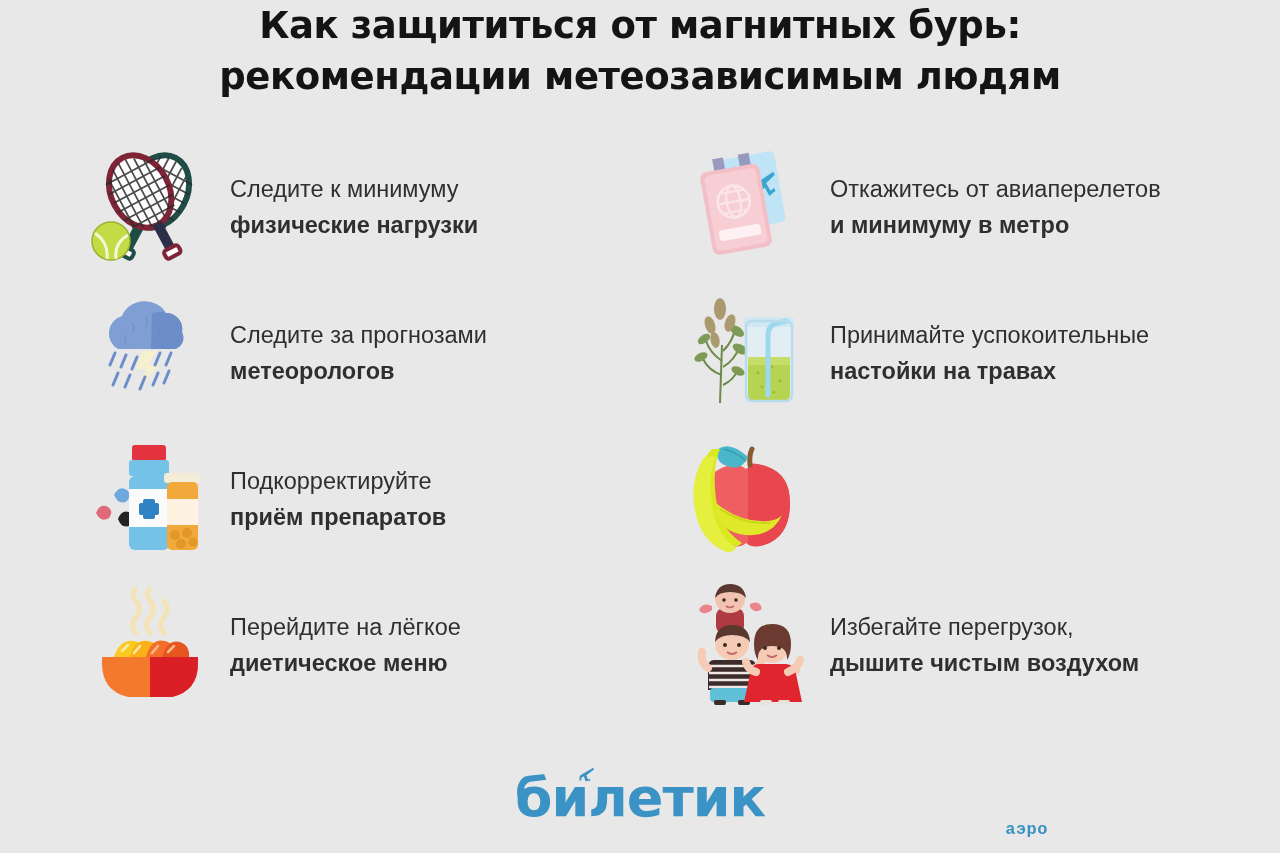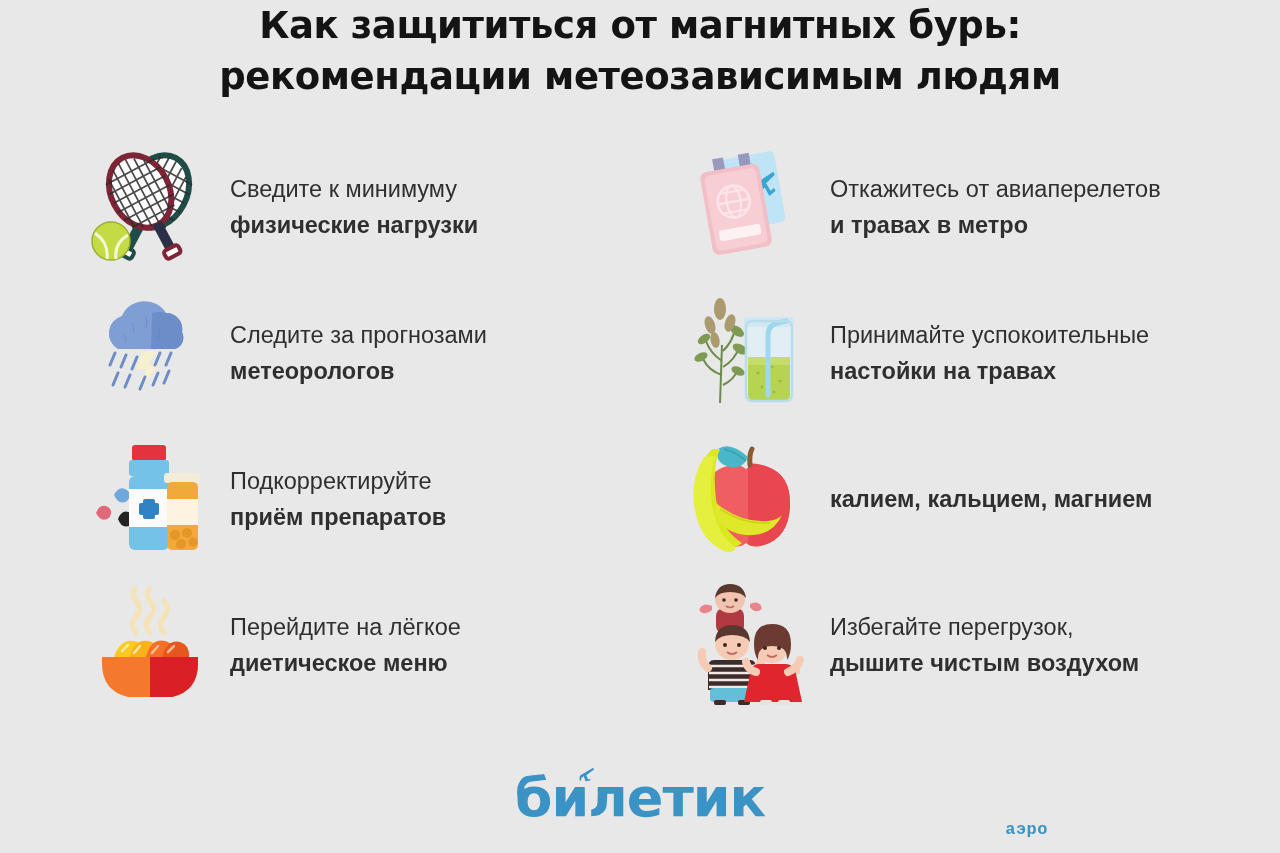--- a/index.html
+++ b/index.html
@@ -147,21 +147,21 @@
           </g>
           <rect x="47" y="84" width="10" height="30" fill="#2b2f47"></rect>
           <rect x="44" y="112" width="16" height="9" rx="3" fill="#fdfdfd" stroke="#7d2436" stroke-width="4"></rect>
         </g>
         <circle cx="21" cy="98" r="19" fill="#c4db45" stroke="#9bb12e" stroke-width="1.5"></circle>
         <path d="M5 90 q14 10 12 26" fill="none" stroke="#f2f7d8" stroke-width="3"></path>
         <path d="M38 92 q-14 8 -12 24" fill="none" stroke="#f2f7d8" stroke-width="3"></path>
       </svg>
     </div>
     <div class="tip-text">
-      <span>Сведите к минимуму</span>
+      <span>Следите к минимуму</span>
       <span class="l2">физические нагрузки</span>
     </div>
   </div>
 
   <div class="tip">
     <div class="tip-icon">
       <svg width="120" height="128" viewBox="0 0 120 128">
         <g transform="rotate(-10 62 58)">
           <rect x="40" y="12" width="52" height="72" rx="5" fill="#bfe4f5"></rect>
           <g fill="#3aa6cf">
@@ -178,21 +178,21 @@
           <ellipse cx="45" cy="58" rx="7" ry="16" fill="none" stroke="#fbe5e8" stroke-width="2.2"></ellipse>
           <line x1="29" y1="58" x2="61" y2="58" stroke="#fbe5e8" stroke-width="2.2"></line>
           <line x1="32" y1="48" x2="58" y2="48" stroke="#fbe5e8" stroke-width="2"></line>
           <line x1="32" y1="68" x2="58" y2="68" stroke="#fbe5e8" stroke-width="2"></line>
           <rect x="25" y="84" width="42" height="11" rx="3" fill="#fdf1f3"></rect>
         </g>
       </svg>
     </div>
     <div class="tip-text">
       <span>Откажитесь от авиаперелетов</span>
-      <span class="l2">и травах в метро</span>
+      <span class="l2">и минимуму в метро</span>
     </div>
   </div>
 
   <div class="tip">
     <div class="tip-icon">
       <svg width="120" height="120" viewBox="0 0 120 120">
         <path d="M28 56 a18 18 0 0 1 4 -33 a24 22 0 0 1 44 -3 a16 16 0 0 1 16 19 a12 12 0 0 1 -7 17 z" fill="#7f9ed4"></path>
         <path d="M62 20 a24 22 0 0 1 14 0 a16 16 0 0 1 16 19 a12 12 0 0 1 -7 17 l-24 0 z" fill="#6d8dc8"></path>
         <g stroke="#5f7fbb" stroke-width="1" opacity="0.6" fill="none">
           <path d="M42 30 q3 5 1 9"></path>
@@ -307,21 +307,20 @@
         <path d="M60 24 q-1 -10 2 -16" stroke="#8a5a33" stroke-width="5" fill="none" stroke-linecap="round"></path>
         <path d="M58 16 q-18 -16 -30 -8 q-4 14 12 18 q12 3 18 -10z" fill="#49b6c9"></path>
         <path d="M34 8 q14 4 22 12" stroke="#3a9fb0" stroke-width="1.6" fill="none"></path>
         <path d="M22 8 q-20 22 -14 54 q5 28 30 42 q8 4 14 -2 q-22 -14 -26 -44 q-4 -32 4 -50z" fill="#d9e821"></path>
         <path d="M14 16 q-16 26 -8 58 q6 26 28 36 q8 3 12 -3 q-20 -14 -24 -44 q-4 -30 4 -48z" fill="#e4ef3e"></path>
         <path d="M26 62 q24 20 52 18 q10 -1 14 -6 q-8 18 -28 20 q-28 2 -40 -22z" fill="#e0e82a"></path>
         <path d="M30 68 q24 16 50 14" fill="none" stroke="#c9d418" stroke-width="1.8"></path>
       </svg>
     </div>
     <div class="tip-text">
-      <span class="l2">калием, кальцием, магнием</span>
     </div>
   </div>
 
   <div class="tip">
     <div class="tip-icon">
       <svg width="120" height="124" viewBox="0 0 120 124">
         <g stroke="#f5e3b8" stroke-width="5" fill="none" stroke-linecap="round">
           <path d="M46 50 q-7 -8 0 -16 q7 -8 0 -16 q-5 -6 -1 -12"></path>
           <path d="M60 50 q-7 -8 0 -16 q7 -8 0 -16 q-5 -6 -1 -12"></path>
           <path d="M74 50 q-7 -8 0 -16 q7 -8 0 -16"></path>

